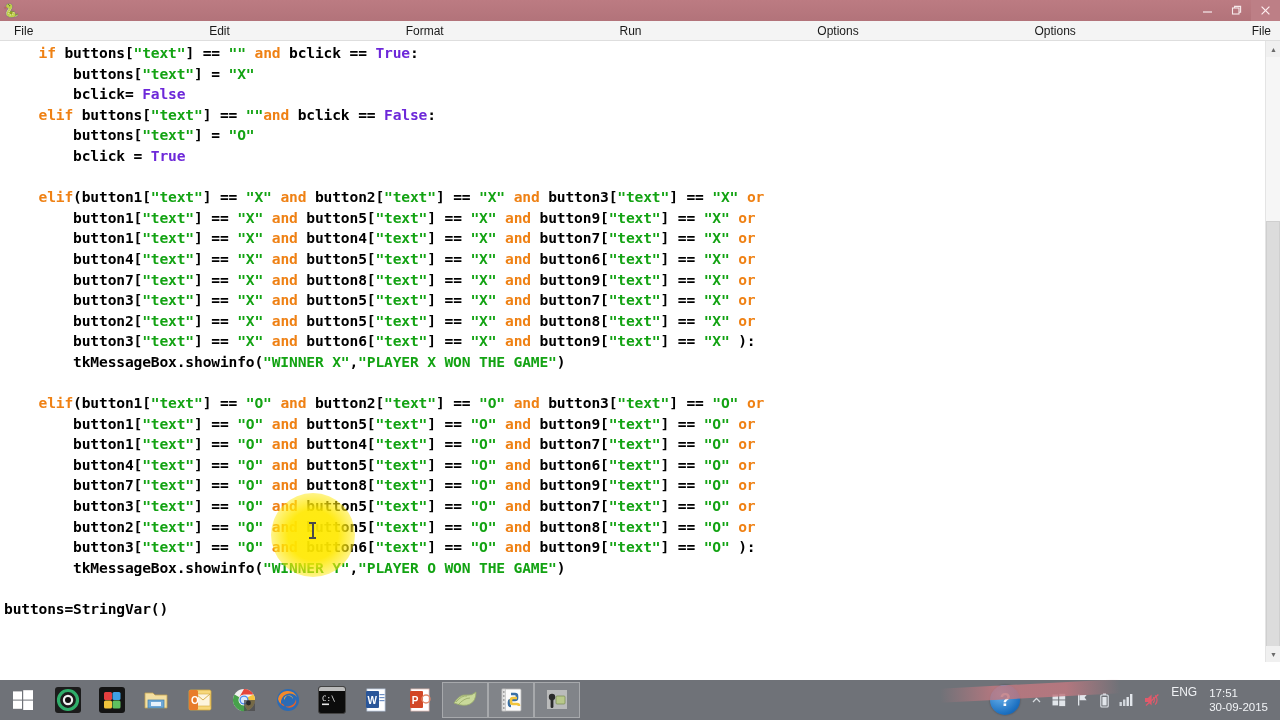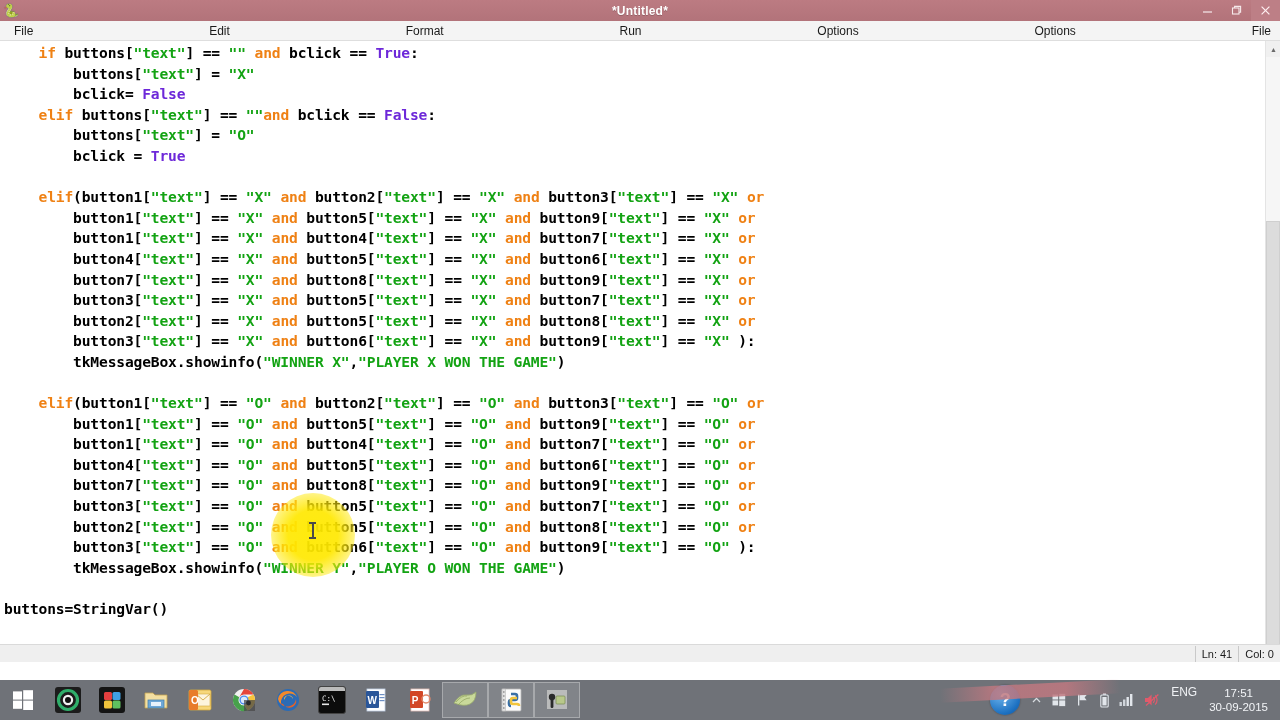--- a/index.html
+++ b/index.html
@@ -138,21 +138,21 @@
   .ico{width:26px;height:26px;border-radius:3px;position:relative;overflow:hidden;display:block;}
 
   
   .tray{margin-left:auto;display:flex;align-items:center;height:40px;padding-right:6px;}
   .tray-ico{
     color:#eceff3;font-size:12px;margin:0 5px;display:flex;align-items:center;
     font-family:"DejaVu Sans",sans-serif;
   }
   .tray-lang{color:#f0f2f5;font-size:12px;margin:0 8px 16px 6px;font-family:"Liberation Sans",sans-serif;}
   .clock{
-    color:#f2f4f7;font-size:11.5px;text-align:center;line-height:14px;
+    color:#f2f4f7;font-size:11.5px;line-height:14px;
     margin-right:6px;margin-left:4px;
   }
   .help-bubble{
     width:30px;height:30px;border-radius:50%;
     background:radial-gradient(circle at 35% 30%, #6fb7ef, #1b6fc0 70%, #12539a 100%);
     color:#fff;font-weight:bold;font-size:18px;
     display:flex;align-items:center;justify-content:center;
     margin-right:6px;margin-left:4px;
     font-family:"Liberation Sans",sans-serif;
     box-shadow:0 0 2px rgba(0,0,0,.4);
@@ -163,21 +163,20 @@
     transform:rotate(-3deg);pointer-events:none;
   }
 </style>
 </head>
 <body>
 
 <div id="app">
 
   <div class="titlebar">
     <div class="tb-icon">🐍</div>
-    <div class="tb-title">*Untitled*</div>
     <div class="tb-buttons">
       <div class="tb-btn">
         <svg width="11" height="11" viewBox="0 0 11 11">
             <line x1="1" y1="7" x2="10" y2="7" stroke="#f6eaeb" stroke-width="1.2"></line>
           </svg>
       </div>
       <div class="tb-btn">
         <svg width="11" height="11" viewBox="0 0 11 11">
           <rect x="1.5" y="3" width="6.5" height="6" fill="none" stroke="#f6eaeb" stroke-width="1.1"></rect>
           <polyline points="3.6,3 3.6,1.4 9.6,1.4 9.6,7.2 8,7.2" fill="none" stroke="#f6eaeb" stroke-width="1.1"></polyline>
@@ -210,24 +209,20 @@
       </div>
 
   </div>
 
   <div class="vscroll">
     <div class="sb-arrow">▲</div>
     <div class="sb-thumb" style="top:180px;height:430px;"></div>
     <div class="sb-arrow" style="position:absolute;bottom:0;">▼</div>
   </div>
 
-  <div class="statusbar">
-    <div class="status-cell">Ln: 41</div>
-    <div class="status-cell">Col: 0</div>
-  </div>
 
   <div class="taskbar">
 
     <div class="start-btn">
       <svg width="22" height="22" viewBox="0 0 22 22">
         <rect x="1" y="2.4" width="9" height="8.2" fill="#ffffff"></rect>
         <rect x="11.2" y="1.2" width="9.8" height="9.4" fill="#ffffff"></rect>
         <rect x="1" y="11.6" width="9" height="8.2" fill="#ffffff"></rect>
         <rect x="11.2" y="11.6" width="9.8" height="9.4" fill="#ffffff"></rect>
       </svg>

